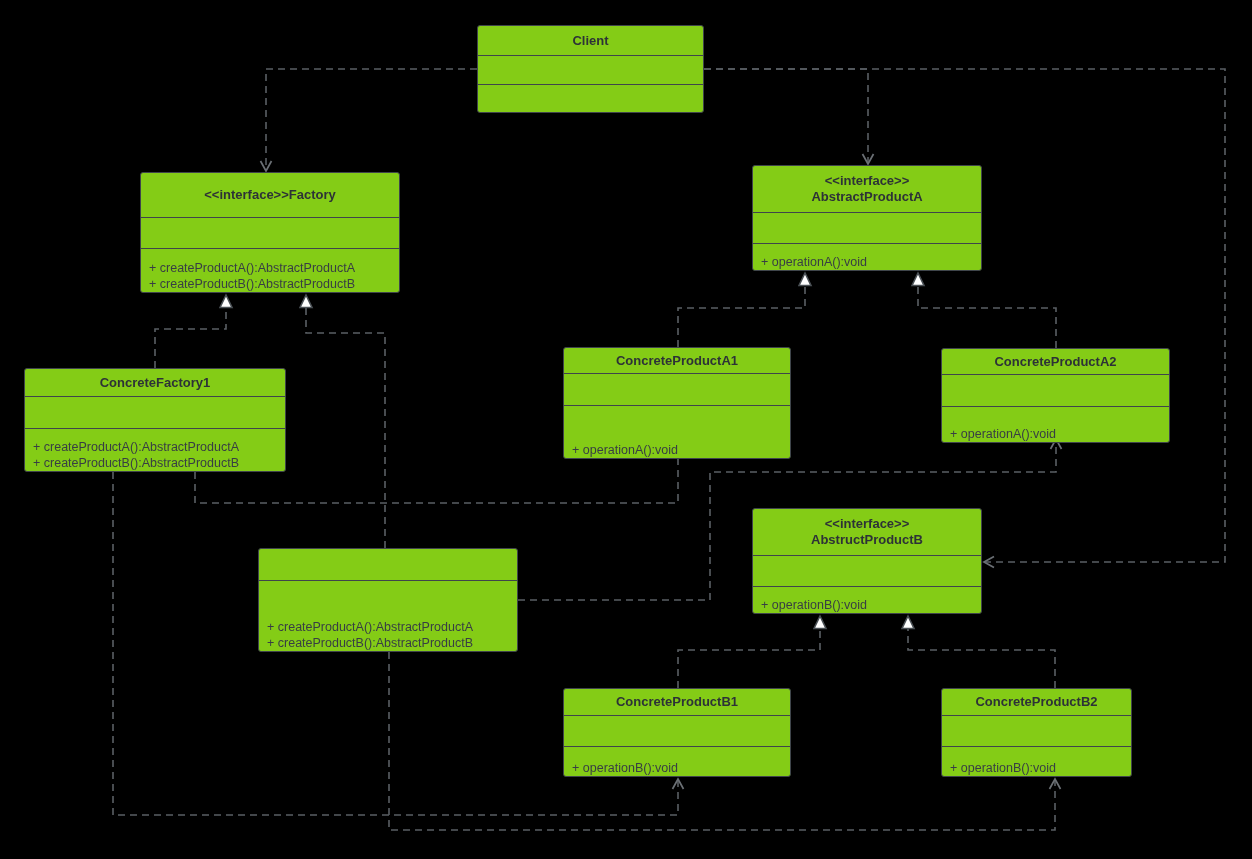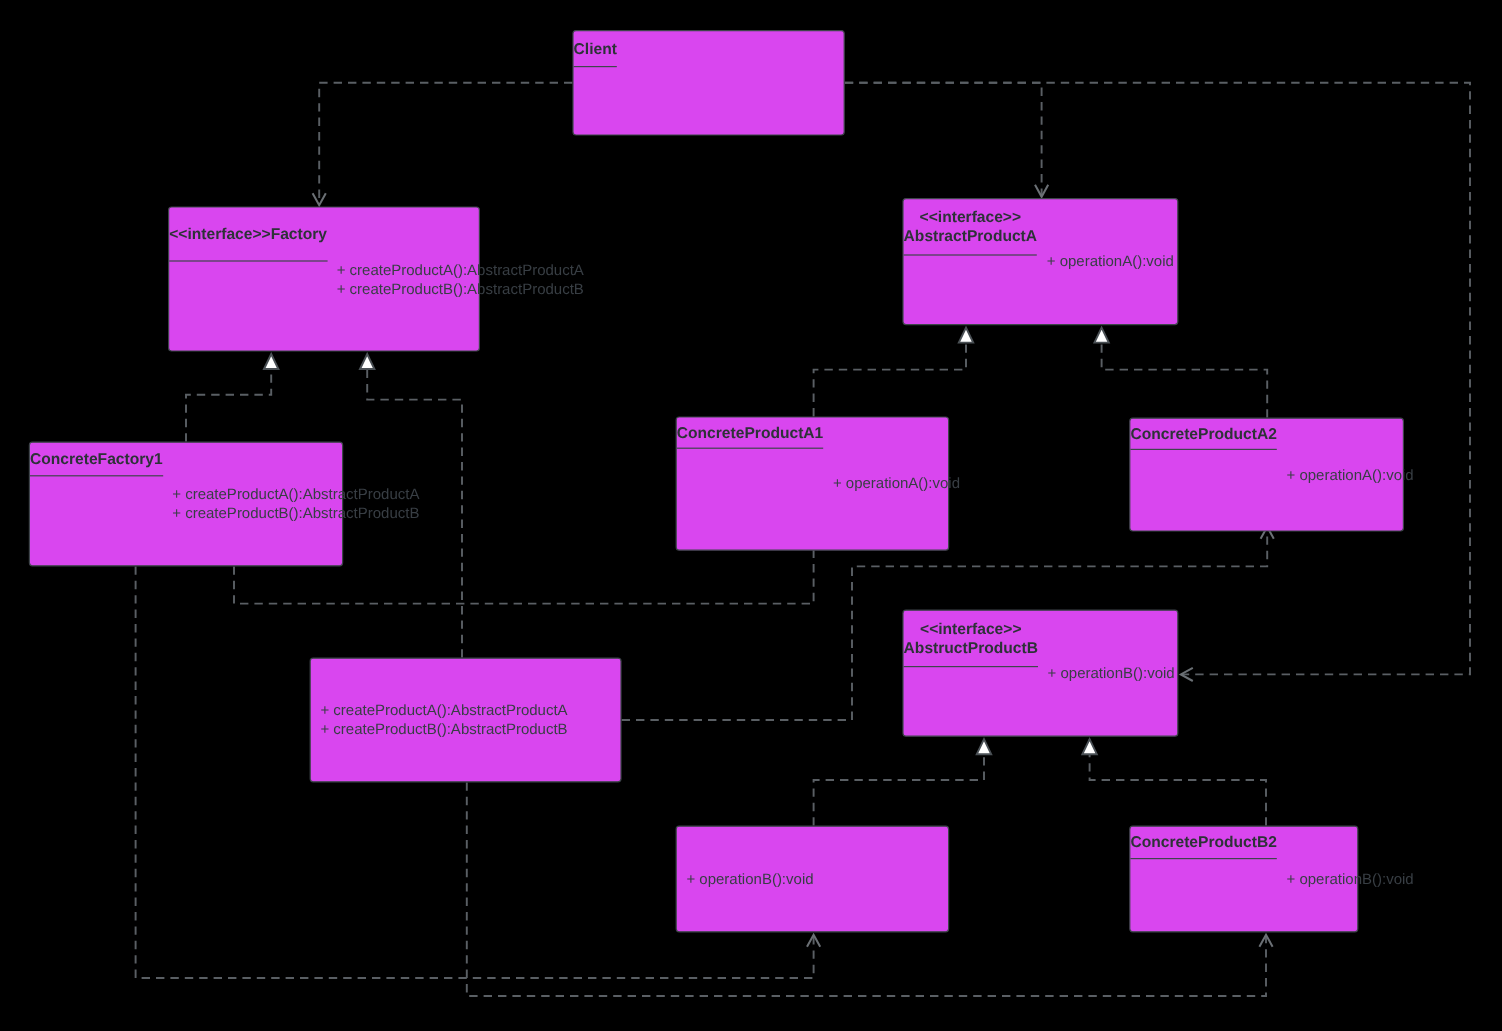--- a/index.html
+++ b/index.html
@@ -1,25 +1,25 @@
 <!DOCTYPE html>
 <html><head>
 <meta charset="utf-8">
 <style>
   html,body{margin:0;padding:0;background:#000;}
   #stage{position:relative;width:1252px;height:859px;background:#000;overflow:hidden;
          font-family:"Liberation Sans",sans-serif;}
   svg.edge-layer{position:absolute;left:0;top:0;}
-  .node{position:absolute;background:#d946ef;border:1.5px solid #3f454b;border-radius:3px;
-        display:flex;box-sizing:border-box;}
+  .node{position:absolute;background:#84cc16;border:1.5px solid #3f454b;border-radius:3px;
+        display:flex;flex-direction:column;box-sizing:border-box;}
   .title{display:flex;flex-direction:column;align-items:center;justify-content:center;
          font-weight:bold;font-size:13px;line-height:16px;color:#2d3237;
          border-bottom:1.5px solid #3f454b;text-align:center;}
   .attrs{border-bottom:1.5px solid #3f454b;}
-  .methods{flex:1;display:flex;flex-direction:column;justify-content:center;
+  .methods{flex:1;display:flex;flex-direction:column;justify-content:flex-end;
            font-size:12.5px;line-height:16px;color:#383e44;padding:0 8px;}
   .methods span{white-space:nowrap;}
 </style>
 </head>
 <body>
 
 <div id="stage">
 
   <svg class="edge-layer" width="1252" height="859" viewBox="0 0 1252 859">
     <defs>
@@ -121,20 +121,23 @@
 
   <div class="node" style="left:258px;top:548px;width:260px;height:104px">
     <div class="attrs" style="height:31px"></div>
     <div class="methods">
       <span>+ createProductA():AbstractProductA</span>
       <span>+ createProductB():AbstractProductB</span>
     </div>
   </div>
 
   <div class="node" style="left:563px;top:688px;width:228px;height:89px">
+    <div class="title" style="height:26px">
+      <span>ConcreteProductB1</span>
+    </div>
     <div class="attrs" style="height:30px"></div>
     <div class="methods">
       <span>+ operationB():void</span>
     </div>
   </div>
 
   <div class="node" style="left:941px;top:688px;width:191px;height:89px">
     <div class="title" style="height:26px">
       <span>ConcreteProductB2</span>
     </div>

